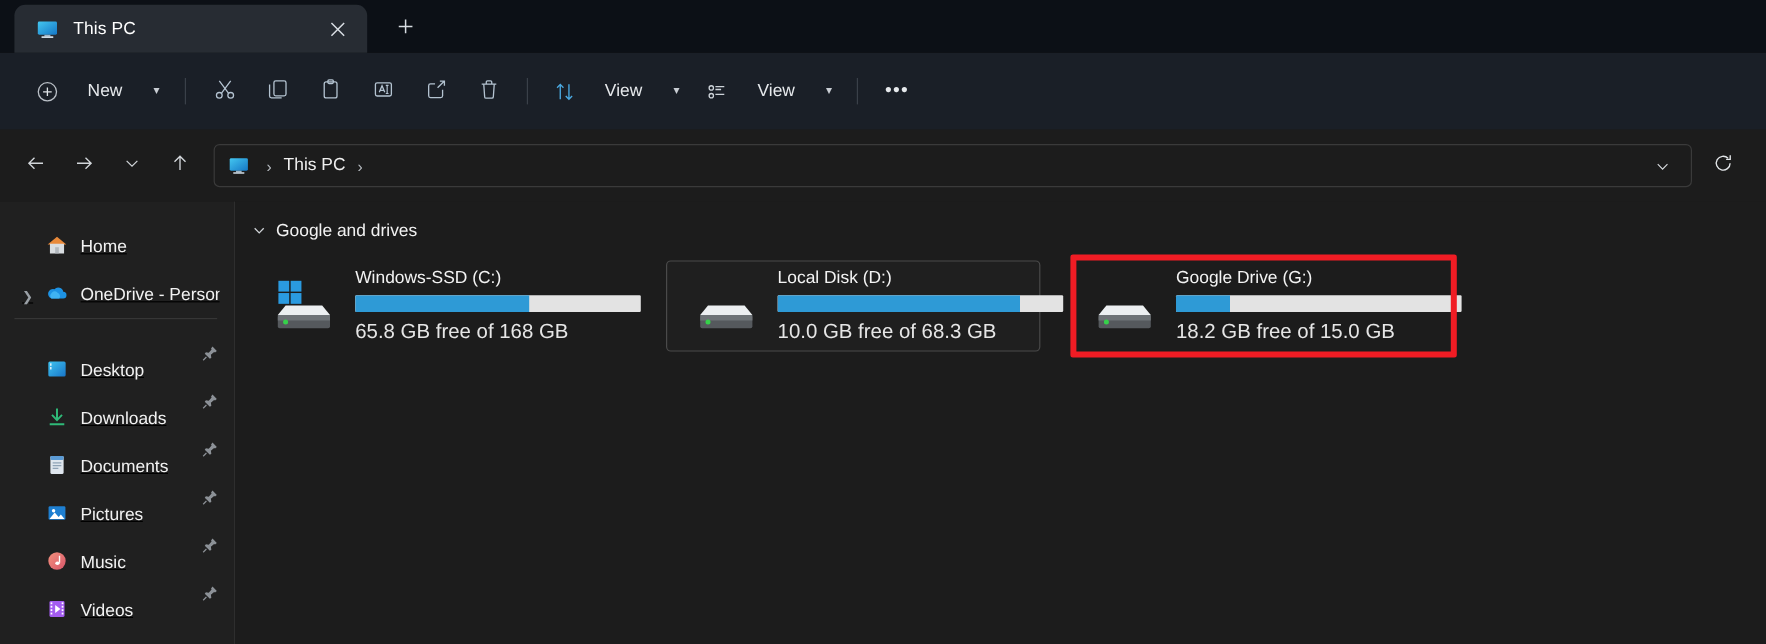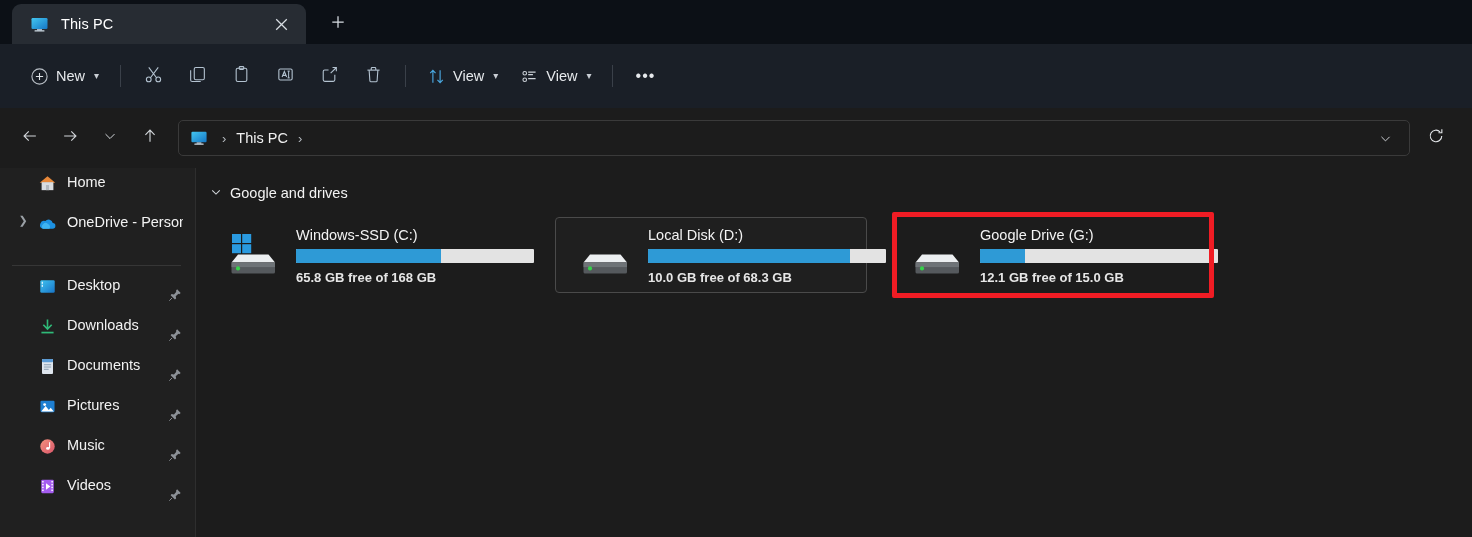--- a/index.html
+++ b/index.html
@@ -55,21 +55,21 @@
     height: 64px;
     background: #1a1f27;
     display: flex;
     align-items: center;
     padding-left: 20px;
     gap: 2px;
   }
   .cmd-btn {
     height: 36px;
     display: flex; align-items: center; justify-content: center;
-    gap: 7px;
+    gap: 24px;
     padding: 0 10px;
     border-radius: 5px;
     color: #e6e9ec;
     font-size: 14.5px;
     white-space: nowrap;
   }
   .cmd-btn.icononly { width: 42px; padding: 0; }
   .chev-sm { color: #c9ced4; font-size: 10px; line-height: 1; margin-left: 2px; }
   .cmd-sep {
     width: 1px; height: 22px;
@@ -140,26 +140,27 @@
     width: 196px;
     background: #202020;
     border-right: 1px solid #2e2e2e;
     padding-top: 6px;
     position: relative;
     overflow: hidden;
   }
   .nav-item {
     height: 40px;
     display: flex;
-    align-items: flex-start;
+    align-items: flex-end;
     padding-left: 8px;
     padding-right: 8px;
     border-radius: 5px;
     margin: 0 4px;
     position: relative;
+    text-decoration: underline;
   }
   .nav-expander {
     width: 22px; min-width: 22px;
     display: flex; align-items: center; justify-content: center;
     color: #9aa0a6; font-size: 11px;
   }
   .nav-ico {
     width: 26px; min-width: 26px;
     display: flex; align-items: center; justify-content: center;
     margin-right: 7px;
@@ -229,23 +230,22 @@
     width: 238px;
     height: 14px;
     background: #e3e3e3;
     border-radius: 1px;
     overflow: hidden;
   }
   .bar-fill { height: 100%; background: #2e9ad6; }
   .drive-space {
     margin-top: 7px;
     color: #e6e6e6;
-    font-size: 13px;
+    font-size: 17px;
     white-space: nowrap;
-    font-weight: bold;
   }
   .redbox {
     position: absolute;
     left: 0; top: 0;
     width: 100%; height: 100%;
     border: 5px solid #f01c24;
     border-radius: 2px;
     pointer-events: none;
   }
 </style>
@@ -679,21 +679,21 @@
               <rect x="4.5" y="30.5" width="43.5" height="11" rx="1.6" fill="#55595d"></rect>
               <rect x="4.5" y="30.5" width="43.5" height="4.6" fill="#6e7377"></rect>
               <circle cx="11" cy="36.4" r="2.1" fill="#36d14a"></circle>
             </svg>
           </span>
           <div class="drive-info">
             <div class="drive-name">Google Drive (G:)</div>
             <div class="bar-track">
               <div class="bar-fill" id="fill2" style="width: 19%; background: rgb(46, 154, 214);"></div>
             </div>
-            <div class="drive-space">12.1 GB free of 15.0 GB</div>
+            <div class="drive-space">18.2 GB free of 15.0 GB</div>
           </div>
         </div>
         <div class="redbox" style="border-color: rgb(240, 28, 36);"></div>
       </div>
 
     </div>
   </div>
 </div>
 
 </body></html>

